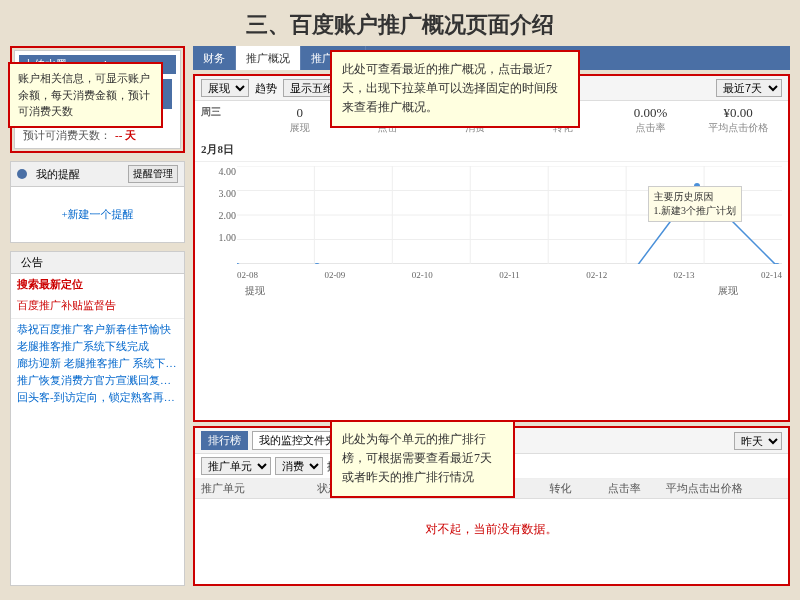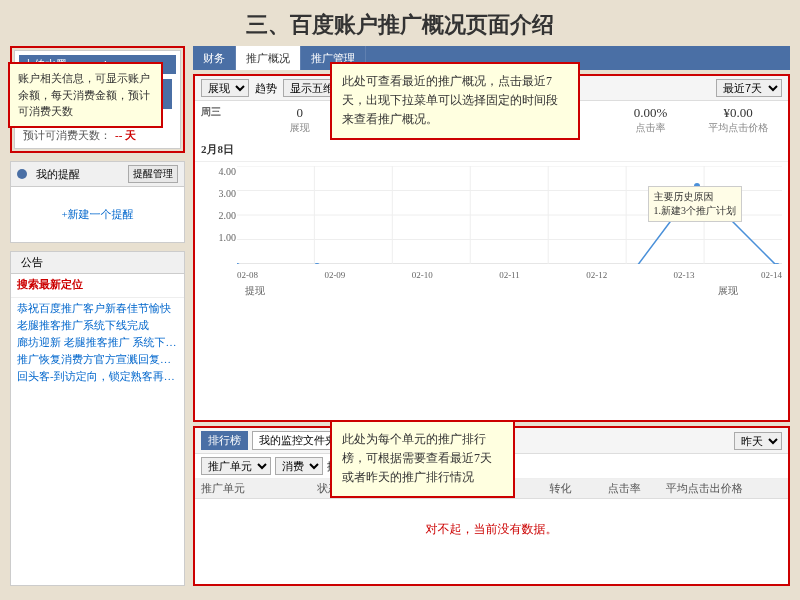--- a/index.html
+++ b/index.html
@@ -369,21 +369,21 @@
     .ranking-empty {
       text-align: center;
       padding: 22px;
       color: #c00;
       font-size: 12px;
     }
 
     
     .annotation-top-right {
       position: absolute;
-      top: 62px;
+      top: 50px;
       left: 330px;
       background: #ffffe0;
       border: 2px solid #cc0000;
       padding: 8px 10px;
       font-size: 12px;
       color: #333;
       width: 250px;
       z-index: 20;
       line-height: 1.6;
     }
@@ -459,20 +459,21 @@
         <a class="bids-link">+新建一个提醒</a>
       </div>
     </div>
 
     <div class="notice-box">
       <div class="notice-header">
         <span class="icon-circle"></span>
         <span>公告</span>
       </div>
       <div class="notice-pinned">搜索最新定位</div>
+      <div class="notice-pinned" style="font-weight:normal; color:#c00;">百度推广补贴监督告</div>
       <hr class="notice-divider">
       <div class="notice-item">恭祝百度推广客户新春佳节愉快</div>
       <div class="notice-item">老腿推客推广系统下线完成</div>
       <div class="notice-item">廊坊迎新 老腿推客推广 系统下线倒计时</div>
       <div class="notice-item">推广恢复消费方官方宣溅回复完成</div>
       <div class="notice-item">回头客-到访定向，锁定熟客再营销</div>
     </div>
 
   </div>
 

